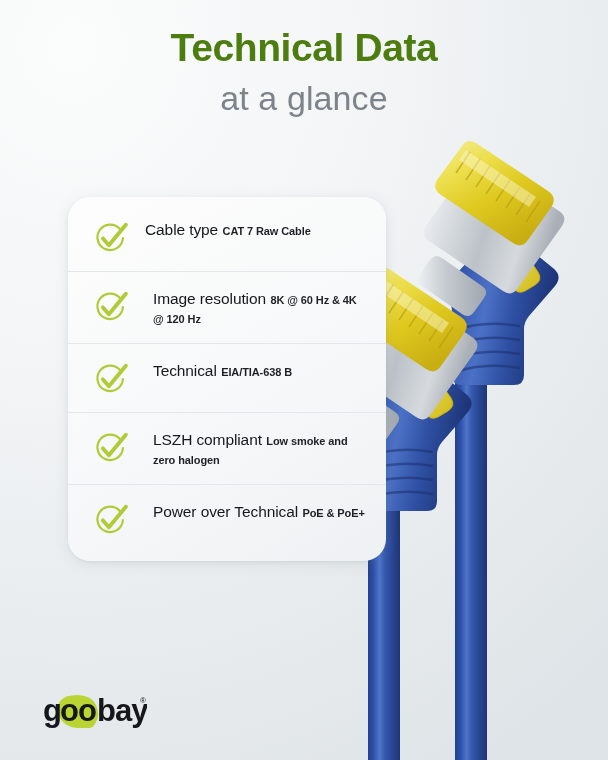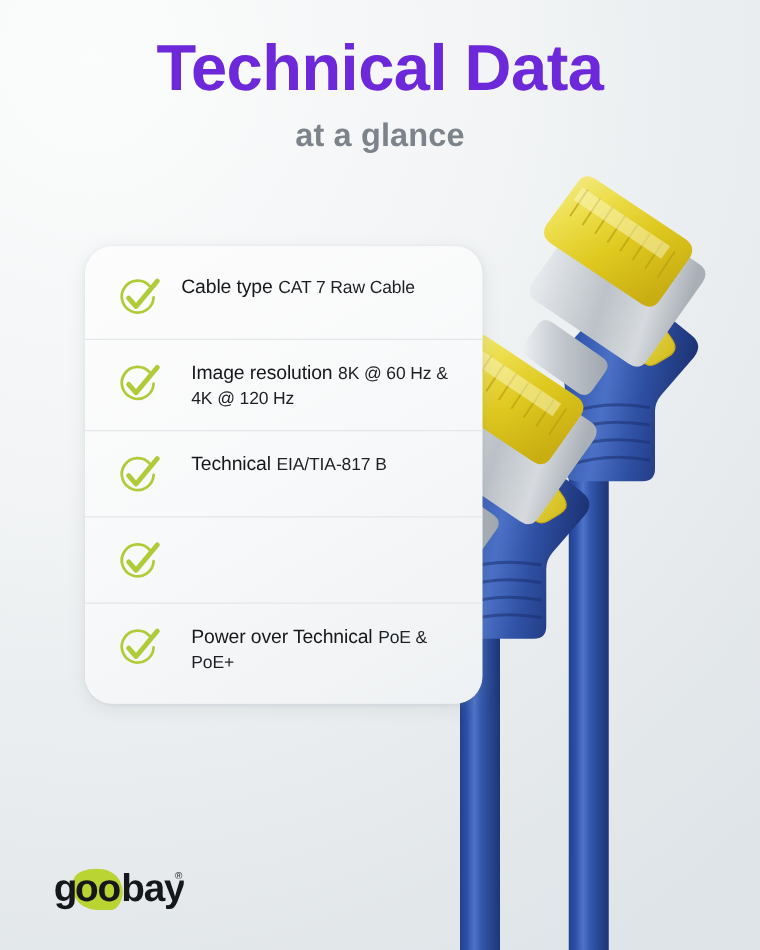--- a/index.html
+++ b/index.html
@@ -17,30 +17,30 @@
   }
 
   
   .header {
     position:absolute;
     top:26px; left:0; right:0;
     text-align:center;
     z-index:6;
   }
   .title {
-    font-size:52px;
+    font-size:39px;
     font-weight:bold;
-    color:#6d28d9;
+    color:#4d7c0f;
     letter-spacing:-0.4px;
     line-height:1.12;
   }
   .subtitle {
     margin-top:9px;
-    font-size:26px;
-    font-weight:bold;
+    font-size:34px;
+    font-weight:normal;
     color:#7d838a;
     letter-spacing:0.1px;
   }
 
   
   .photo {
     position:absolute;
     top:0; left:0;
     width:608px; height:760px;
     z-index:2;
@@ -77,22 +77,22 @@
   .f-text { padding-top:1px; }
   .f-title {
     font-size:15.5px;
     font-weight:normal;
     color:#16181c;
     line-height:1.28;
     letter-spacing:-0.1px;
   }
   .f-desc {
     margin-top:3px;
-    font-size:14px;
-    font-weight:normal;
+    font-size:11px;
+    font-weight:bold;
     color:#1d2024;
     line-height:1.32;
     letter-spacing:-0.1px;
     white-space:pre-line;
   }
 
   
   .logo {
     position:absolute;
     left:43px; bottom:32px;
@@ -248,30 +248,35 @@
     </div>
     <div class="feature">
       <span class="check-wrap">
 <svg viewBox="0 0 40 40" xmlns="http://www.w3.org/2000/svg">
   <path d="M30.5 9.5 A15 15 0 1 0 34 20" fill="none" stroke="#AFCB37" stroke-width="2.6" stroke-linecap="round"></path>
   <path d="M10.5 20.5 L17.5 28.5 L37.5 4.5" fill="none" stroke="#AFCB37" stroke-width="4.6" stroke-linecap="round" stroke-linejoin="round"></path>
 </svg>
       </span>
      <span class="f-text">
        <span class="f-title">Technical</span>
-       <span class="f-desc">EIA/TIA-817 B</span>
-     </span>
-    </div>
-    <div class="feature">
-      <span class="check-wrap">
-<svg viewBox="0 0 40 40" xmlns="http://www.w3.org/2000/svg">
-  <path d="M30.5 9.5 A15 15 0 1 0 34 20" fill="none" stroke="#AFCB37" stroke-width="2.6" stroke-linecap="round"></path>
-  <path d="M10.5 20.5 L17.5 28.5 L37.5 4.5" fill="none" stroke="#AFCB37" stroke-width="4.6" stroke-linecap="round" stroke-linejoin="round"></path>
-</svg>
-      </span>
+       <span class="f-desc">EIA/TIA-638 B</span>
+     </span>
+    </div>
+    <div class="feature">
+      <span class="check-wrap">
+<svg viewBox="0 0 40 40" xmlns="http://www.w3.org/2000/svg">
+  <path d="M30.5 9.5 A15 15 0 1 0 34 20" fill="none" stroke="#AFCB37" stroke-width="2.6" stroke-linecap="round"></path>
+  <path d="M10.5 20.5 L17.5 28.5 L37.5 4.5" fill="none" stroke="#AFCB37" stroke-width="4.6" stroke-linecap="round" stroke-linejoin="round"></path>
+</svg>
+      </span>
+     <span class="f-text">
+       <span class="f-title">LSZH compliant</span>
+       <span class="f-desc">Low smoke and
+zero halogen</span>
+     </span>
     </div>
     <div class="feature">
       <span class="check-wrap">
 <svg viewBox="0 0 40 40" xmlns="http://www.w3.org/2000/svg">
   <path d="M30.5 9.5 A15 15 0 1 0 34 20" fill="none" stroke="#AFCB37" stroke-width="2.6" stroke-linecap="round"></path>
   <path d="M10.5 20.5 L17.5 28.5 L37.5 4.5" fill="none" stroke="#AFCB37" stroke-width="4.6" stroke-linecap="round" stroke-linejoin="round"></path>
 </svg>
       </span>
      <span class="f-text">
        <span class="f-title">Power over Technical</span>

